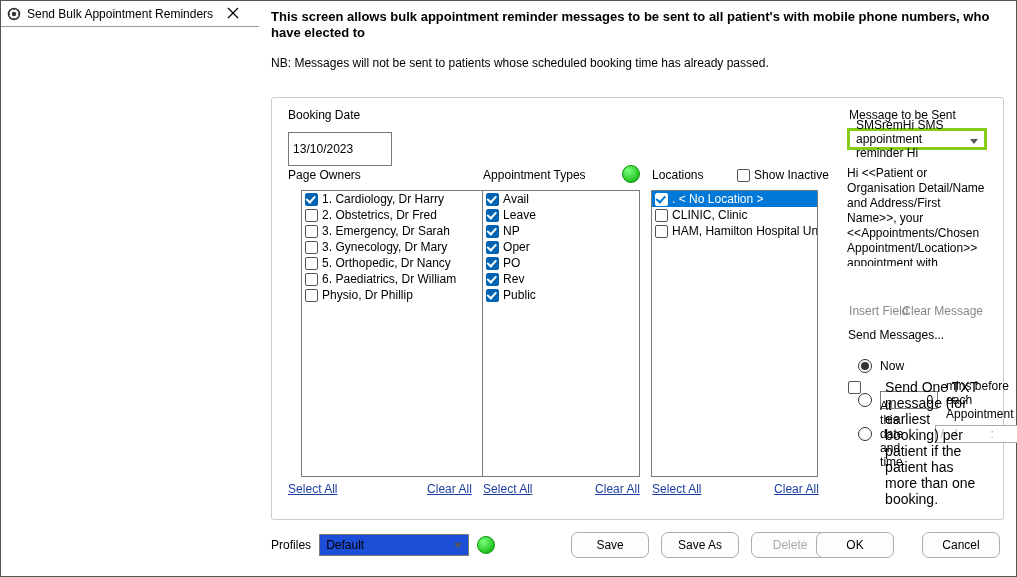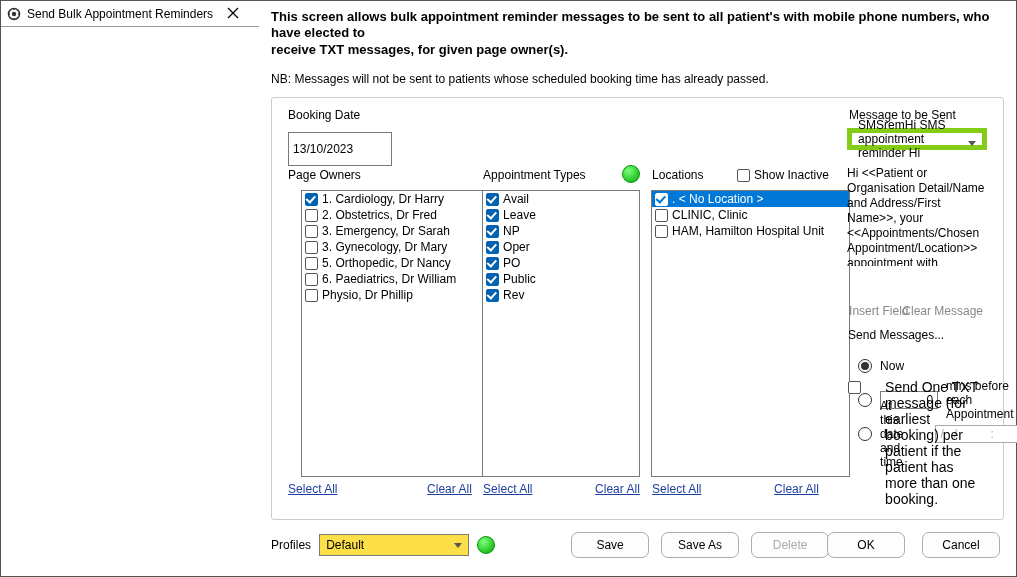--- a/index.html
+++ b/index.html
@@ -14,54 +14,54 @@
   .intro-nb { margin-top:14px; font-size:12px; }
   .panel { position:absolute; left:12px; right:12px; top:96px; bottom:56px; border:1px solid #ccc; border-radius:3px; background:#fff; }
   .panel-inner { position:relative; width:100%; height:100%; }
   .lbl { position:absolute; font-size:12px; }
   .date-input { position:absolute; left:16px; top:34px; width:104px; height:19px; border:1px solid #7a7a7a; font-size:12px; padding:16px 4px; background:#fff;}
   .col-label { position:absolute; top:70px; font-size:12px; }
   .green-btn { position:absolute; width:18px; height:18px; border-radius:9px; background:radial-gradient(circle at 35% 30%, #7bff7b, #00a800); border:1px solid #049604; }
   .listbox { position:absolute; top:92px; height:287px; border:1px solid #7a7a7a; background:#fff; overflow:hidden; font-size:12px; }
   .listbox.lb1 { left:29px;  width:185px; }
   .listbox.lb2 { left:210px; width:158px; }
-  .listbox.lb3 { left:379px; width:199px; }
+  .listbox.lb3 { left:379px; width:167px; }
   .list-item { display:flex; align-items:center; height:16px; padding:0 3px; gap:4px; white-space:nowrap; }
   .list-item.selected { background:#0078d7; color:#fff; }
   .chk { width:13px; height:13px; border:1px solid #555; border-radius:2px; display:inline-flex; align-items:center; justify-content:center; background:#fff; flex-shrink:0;}
   .chk.on { background:#0063b1; border-color:#0063b1; }
   .chk.on::after { content:""; display:block; width:7px; height:4px; border-left:2px solid #fff; border-bottom:2px solid #fff; transform:rotate(-48deg) translate(0px,-1px); }
   .list-item.selected .chk { border-color:#fff; background:transparent; }
   .list-item.selected .chk.on { background:#fff; }
   .list-item.selected .chk.on::after { border-color:#0078d7; }
   .show-inactive { position:absolute; top:70px; left:465px; display:flex; align-items:center; gap:4px; font-size:12px; }
   .link { color:#1c3ea0; cursor:default; text-decoration:underline; }
   .msg-label { position:absolute; left:577px; top:10px; font-size:12px; }
-  .msg-select { position:absolute; left:575px; top:30px; right:16px; height:22px; border:5px solid #84cc16; background:#fff; display:flex; align-items:center; padding:0 18px 0 6px; font-size:12px; }
+  .msg-select { position:absolute; left:575px; top:30px; right:16px; height:22px; border:3px solid #84cc16; background:#fff; display:flex; align-items:center; padding:0 18px 0 6px; font-size:12px; }
   .msg-select::after { content:""; position:absolute; right:6px; top:8px; width:0;height:0; border-left:4px solid transparent; border-right:4px solid transparent; border-top:5px solid #555; }
   .msg-body { position:absolute; left:575px; top:68px; right:16px; height:100px; font-size:12px; line-height:1.25; overflow:hidden; }
   .faded-link { color:#888; position:absolute; font-size:12px; }
   .send-section { position:absolute; left:576px; top:230px; right:16px; font-size:12px; }
   .send-title { margin-bottom:10px; }
   .radio-row { display:flex; align-items:center; height:20px; margin:14px 0 14px 10px; gap:8px; }
   .radio { width:14px; height:14px; border:1px solid #333; border-radius:50%; display:inline-flex; align-items:center; justify-content:center; background:#fff; flex-shrink:0;}
   .radio.on::after { content:""; width:8px; height:8px; border-radius:50%; background:#333; }
   .mins-input { width:58px; height:18px; border:1px solid #7a7a7a; text-align:right; padding:0 4px; font-size:12px;}
   .datetime-input { width:120px; height:18px; border:1px solid #aaa; color:#aaa; padding:0 4px; font-size:12px; margin-left:24px;}
   .send-one { position:absolute; left:576px; right:24px; bottom:12px; display:flex; gap:24px; font-size:14px; align-items:flex-start;justify-content:flex-end;}
   .send-one .chk { margin-top:2px; }
   .footer { position:absolute; left:0; right:0; bottom:0; height:56px; }
   .footer-left { position:absolute; left:12px; top:14px; display:flex; align-items:center; gap:8px; font-size:12px;}
-  .prof-select { width:150px; height:22px; border:1px solid #7a7a7a; background:#fde047; display:flex; align-items:center; padding:0 18px 0 6px; position:relative;}
+  .prof-select { width:150px; height:22px; border:1px solid #7a7a7a; background:#1d4ed8; display:flex; align-items:center; padding:0 18px 0 6px; position:relative;}
   .prof-select::after { content:""; position:absolute; right:6px; top:8px; width:0;height:0; border-left:4px solid transparent; border-right:4px solid transparent; border-top:5px solid #555; }
   .green-btn.small { position:static; display:inline-block; }
   .btn { height:26px; border:1px solid #adadad; background:#fdfdfd; border-radius:7px; font-size:12px; display:inline-flex; align-items:center; justify-content:center; padding:0 8px; min-width:78px;}
   .btn.disabled { color:#aaa; }
   .footer-mid { position:absolute; left:312px; top:12px; display:flex; gap:12px; }
-  .footer-right { position:absolute; right:16px; top:12px; display:flex; gap:17px;text-align:right; }
+  .footer-right { position:absolute; right:16px; top:12px; display:flex; gap:28px;text-align:right; }
 </style>
 </head>
 <body>
 
 <div class="window">
 
   <div class="titlebar">
     <span class="sys-icon">
       <svg width="14" height="14" viewBox="0 0 14 14">
           <circle cx="7" cy="7" r="5.5" fill="none" stroke="#333" stroke-width="1.5"></circle>
@@ -72,21 +72,20 @@
     <span class="title-text">Send Bulk Appointment Reminders</span>
     <span class="close">
       <svg width="12" height="12" viewBox="0 0 12 12">
           <path d="M1 1 L11 11 M11 1 L1 11" stroke="#000" stroke-width="1.2"></path>
         </svg>
     </span>
   </div>
 
   <div class="body">
     <div class="intro-b">This screen allows bulk appointment reminder messages to be sent to all patient's with mobile phone numbers, who have elected to</div>
-    <div class="intro-b">receive TXT messages, for given page owner(s).</div>
     <div class="intro-nb">NB: Messages will not be sent  to patients whose scheduled booking time has already passed.</div>
 
     <div class="panel">
       <div class="panel-inner">
 
         <div class="lbl" style="left:16px; top:10px;">Booking Date</div>
         <input class="date-input" value="13/10/2023" style="">
 
         <div class="col-label" style="left:16px;">Page Owners</div>
         <div class="col-label" style="left:211px;">Appointment Types</div>
@@ -144,25 +143,25 @@
             <div class="list-item">
               <span class="chk on"></span>
               <span>Oper</span>
             </div>
             <div class="list-item">
               <span class="chk on"></span>
               <span>PO</span>
             </div>
             <div class="list-item">
               <span class="chk on"></span>
+              <span>Rev</span>
+            </div>
+            <div class="list-item">
+              <span class="chk on"></span>
               <span>Public</span>
-            </div>
-            <div class="list-item">
-              <span class="chk on"></span>
-              <span>Rev</span>
             </div>
           </div>
         <div class="listbox lb3" id="lb-locations">
             <div class="list-item selected">
               <span class="chk on"></span>
               <span>. &lt; No Location &gt;</span>
             </div>
             <div class="list-item">
               <span class="chk"></span>
               <span>CLINIC, Clinic</span>

